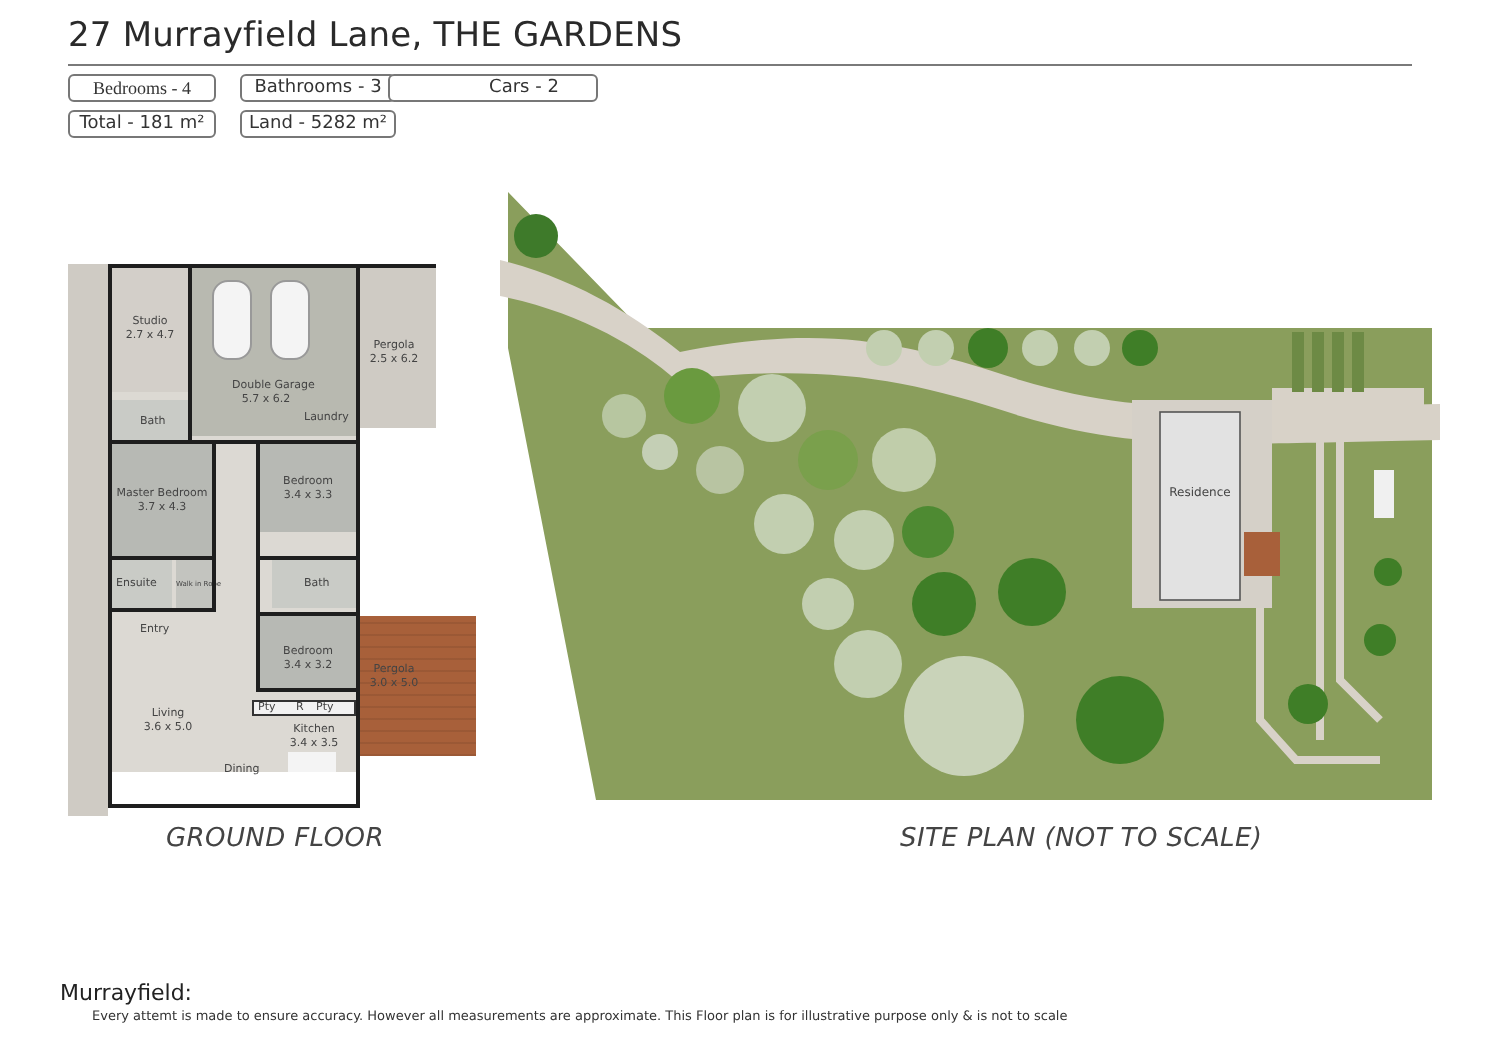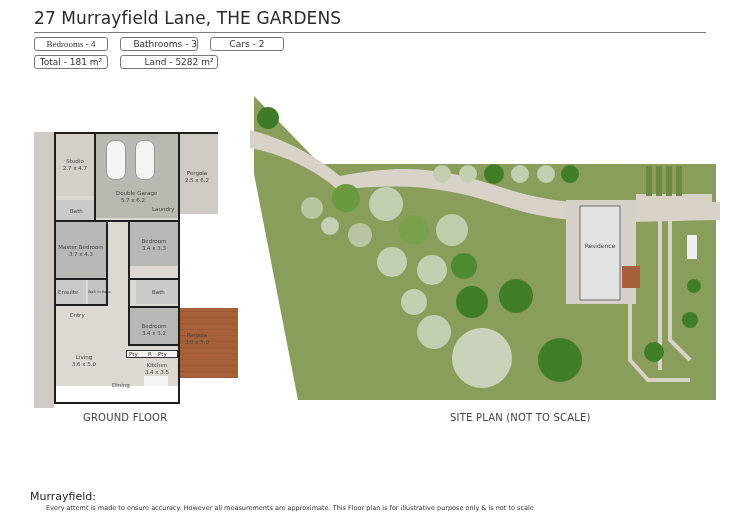--- a/index.html
+++ b/index.html
@@ -9,44 +9,44 @@
   }
   .title {
     position: absolute; left: 34px; top: 8px; font-size: 17px; color: #2a2a2a;
     letter-spacing: 0.1px;
   }
   .rule { position: absolute; left: 34px; top: 32px; width: 672px; height: 1px; background: #7a7a7a; }
   .chip {
     position: absolute; height: 12px; border: 1px solid #777; border-radius: 3px;
     font-size: 9px; line-height: 12px; text-align: center; color: #333; background: #fff;
   }
-  .caption { position: absolute; font-size: 10px; color: #444; letter-spacing: 0.2px; }
+  .caption { position: absolute; font-size: 13px; color: #444; letter-spacing: 0.2px; font-style: italic; }
   .disc-title { position: absolute; left: 30px; top: 490px; font-size: 11px; color: #222; }
   .disc-text { position: absolute; left: 30px; top: 504px; font-size: 6.5px; color: #333; white-space: nowrap; padding-left: 16px; }
 
   
   .fp { position: absolute; left: 34px; top: 132px; width: 206px; height: 276px; }
   .room { position: absolute; box-sizing: border-box; }
   .rlabel { position: absolute; font-size: 5.5px; color: #444; text-align: center; line-height: 6.5px; white-space: nowrap; }
   .wall { position: absolute; background: #1e1e1e; }
 
   
   .site { position: absolute; left: 250px; top: 90px; width: 470px; height: 312px; }
 </style>
 </head>
 <body>
 
 <div class="title">27 Murrayfield Lane, THE GARDENS</div>
 <div class="rule"></div>
 
 <div class="chip" style="left:34px;top:37px;width:72px;font-family:Liberation Serif, serif;">Bedrooms - 4</div>
-<div class="chip" style="left:120px;top:37px;width:76px;text-align:right;">Bathrooms - 3</div>
-<div class="chip" style="left:210px;top:37px;width:72px;">Cars - 2</div>
+<div class="chip" style="left:120px;top:37px;width:76px;">Bathrooms - 3</div>
+<div class="chip" style="left:194px;top:37px;width:72px;padding-left:31px;">Cars - 2</div>
 <div class="chip" style="left:34px;top:55px;width:72px;">Total - 181 m²</div>
-<div class="chip" style="left:120px;top:55px;width:76px;padding-left:20px;">Land - 5282 m²</div>
+<div class="chip" style="left:120px;top:55px;width:76px;">Land - 5282 m²</div>
 
 <div class="fp">
 
   <div class="room" style="left:0;top:0;width:20px;height:276px;background:#cfcbc4;"></div>
 
   <div class="room" style="left:20px;top:0;width:124px;height:254px;background:#dcd9d3;"></div>
 
   <div class="room" style="left:22px;top:2px;width:38px;height:62px;background:#d3cfc9;"></div>
   <div class="rlabel" style="left:26px;top:26px;width:30px;"><span>Studio</span><br><span>2.7 x 4.7</span></div>
 

